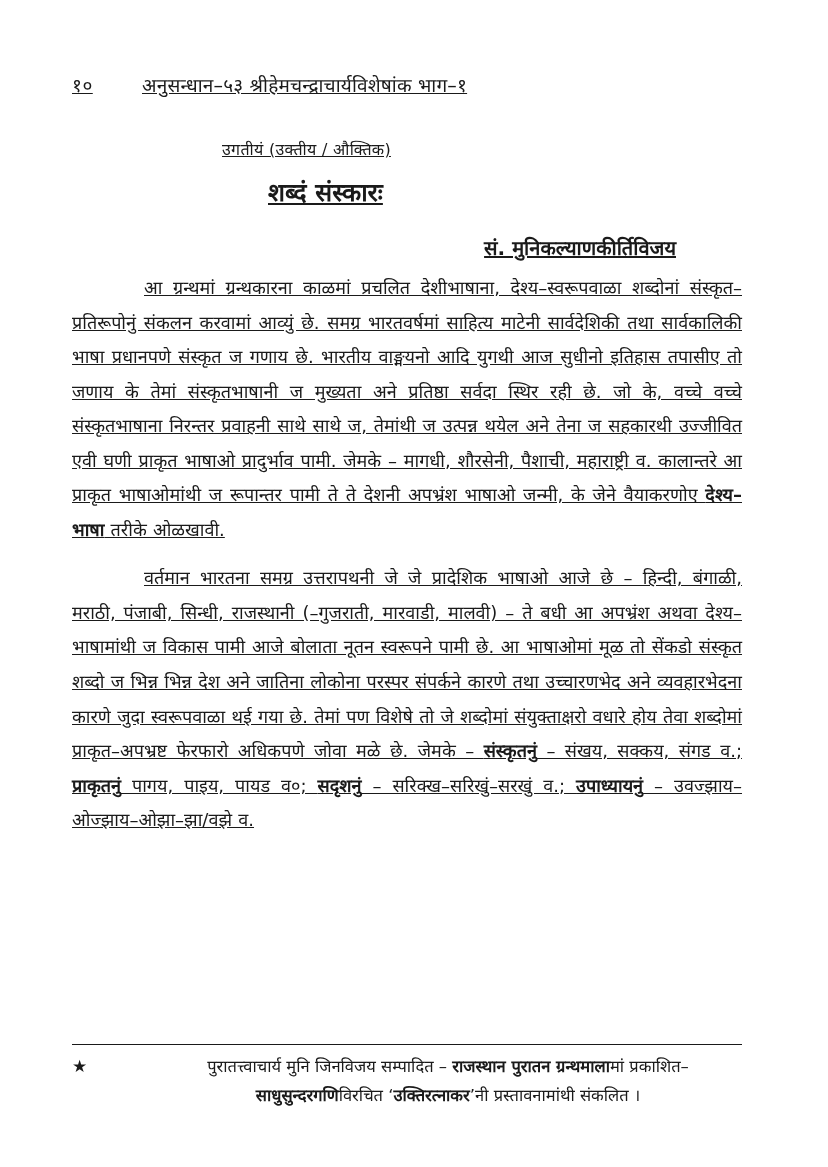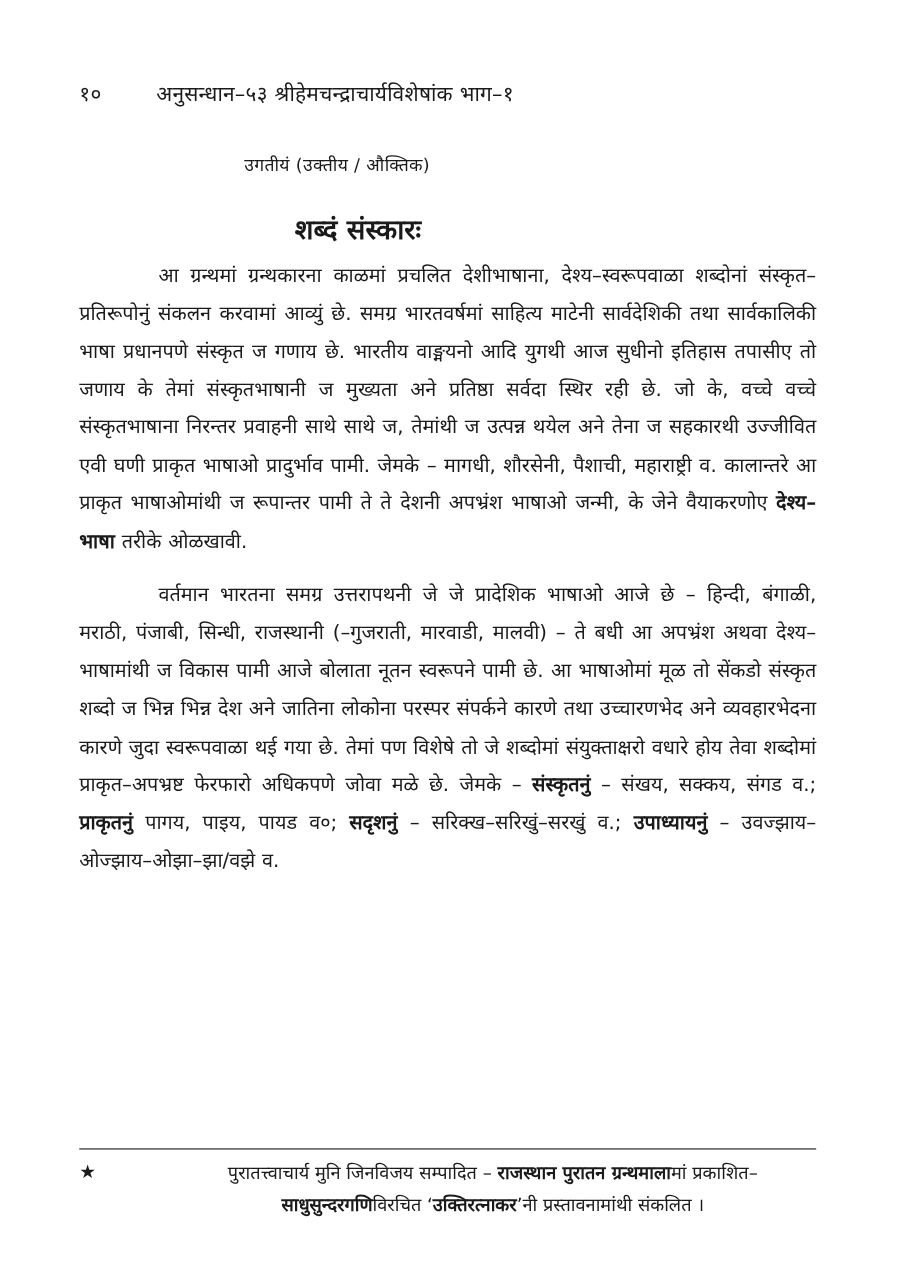--- a/index.html
+++ b/index.html
@@ -13,20 +13,21 @@
     font-family: "DejaVu Sans", sans-serif;
     color: #1a1a1a;
     overflow: hidden;
   }
   .page {
     position: relative;
     width: 820px;
     height: 1167px;
     box-sizing: border-box;
     padding: 72px 78px 40px 72px;
+    text-decoration: underline;
   }
   .header-row {
     display: flex;
     align-items: baseline;
     font-size: 19px;
     margin-bottom: 40px;
   }
   .folio {
     width: 70px;
     flex: 0 0 70px;
@@ -46,21 +47,21 @@
   }
   .title-main {
     font-size: 16px;
     letter-spacing: 0.3px;
     padding-left: 150px;
   }
   .title-sub {
     font-size: 25px;
     font-weight: bold;
     padding-left: 196px;
-    margin-top: 30px;
+    margin-top: 14px;
   }
   .byline {
     margin-top: 26px;
     text-align: right;
     font-size: 20px;
     font-weight: bold;
     padding-right: 66px;
   }
   .section-label {
     margin-top: 30px;
@@ -119,20 +120,21 @@
   <div class="header-row">
     <div class="folio">१०</div>
     <div class="running-head">अनुसन्धान–५३  श्रीहेमचन्द्राचार्यविशेषांक  भाग–१</div>
   </div>
 
   <div class="title-block">
     <div class="title-main">उगतीयं (उक्तीय / औक्तिक)</div>
     <div class="title-sub">शब्दं संस्कारः</div>
   </div>
 
+  <div class="byline">सं.  मुनिकल्याणकीर्तिविजय</div>
 
 
   <p class="body-para first"><span>आ ग्रन्थमां ग्रन्थकारना काळमां प्रचलित देशीभाषाना, देश्य–स्वरूपवाळा शब्दोनां संस्कृत–प्रतिरूपोनुं संकलन करवामां आव्युं छे. समग्र भारतवर्षमां साहित्य माटेनी सार्वदेशिकी तथा सार्वकालिकी भाषा प्रधानपणे संस्कृत ज गणाय छे. भारतीय वाङ्मयनो आदि युगथी आज सुधीनो इतिहास तपासीए तो जणाय के तेमां संस्कृतभाषानी ज मुख्यता अने प्रतिष्ठा सर्वदा स्थिर रही छे. जो के, वच्चे वच्चे संस्कृतभाषाना निरन्तर प्रवाहनी साथे साथे ज, तेमांथी ज उत्पन्न थयेल अने तेना ज सहकारथी उज्जीवित एवी घणी प्राकृत भाषाओ प्रादुर्भाव पामी. जेमके – मागधी, शौरसेनी, पैशाची, महाराष्ट्री व. कालान्तरे आ प्राकृत भाषाओमांथी ज रूपान्तर पामी ते ते देशनी अपभ्रंश भाषाओ जन्मी, के जेने वैयाकरणोए </span><b>देश्य–भाषा</b><span> तरीके ओळखावी.</span></p>
 
   <p class="body-para second"><span>वर्तमान भारतना समग्र उत्तरापथनी जे जे प्रादेशिक भाषाओ आजे छे – हिन्दी, बंगाळी, मराठी, पंजाबी, सिन्धी, राजस्थानी (–गुजराती, मारवाडी, मालवी) – ते बधी आ अपभ्रंश अथवा देश्य–भाषामांथी ज विकास पामी आजे बोलाता नूतन स्वरूपने पामी छे. आ भाषाओमां मूळ तो सेंकडो संस्कृत शब्दो ज भिन्न भिन्न देश अने जातिना लोकोना परस्पर संपर्कने कारणे तथा उच्चारणभेद अने व्यवहारभेदना कारणे जुदा स्वरूपवाळा थई गया छे. तेमां पण विशेषे तो जे शब्दोमां संयुक्ताक्षरो वधारे होय तेवा शब्दोमां प्राकृत–अपभ्रष्ट फेरफारो अधिकपणे जोवा मळे छे. जेमके – </span><b>संस्कृतनुं</b><span> – संखय, सक्कय, संगड व.; </span><b>प्राकृतनुं</b><span> पागय, पाइय, पायड व०; </span><b>सदृशनुं</b><span> – सरिक्ख–सरिखुं–सरखुं व.; </span><b>उपाध्यायनुं</b><span> – उवज्झाय–ओज्झाय–ओझा–झा/वझे व.</span></p>
 
   <div class="footnote-wrap">
     <hr class="footnote-rule">
     <div class="footnote-body">
       <div class="footnote-star">★</div>

